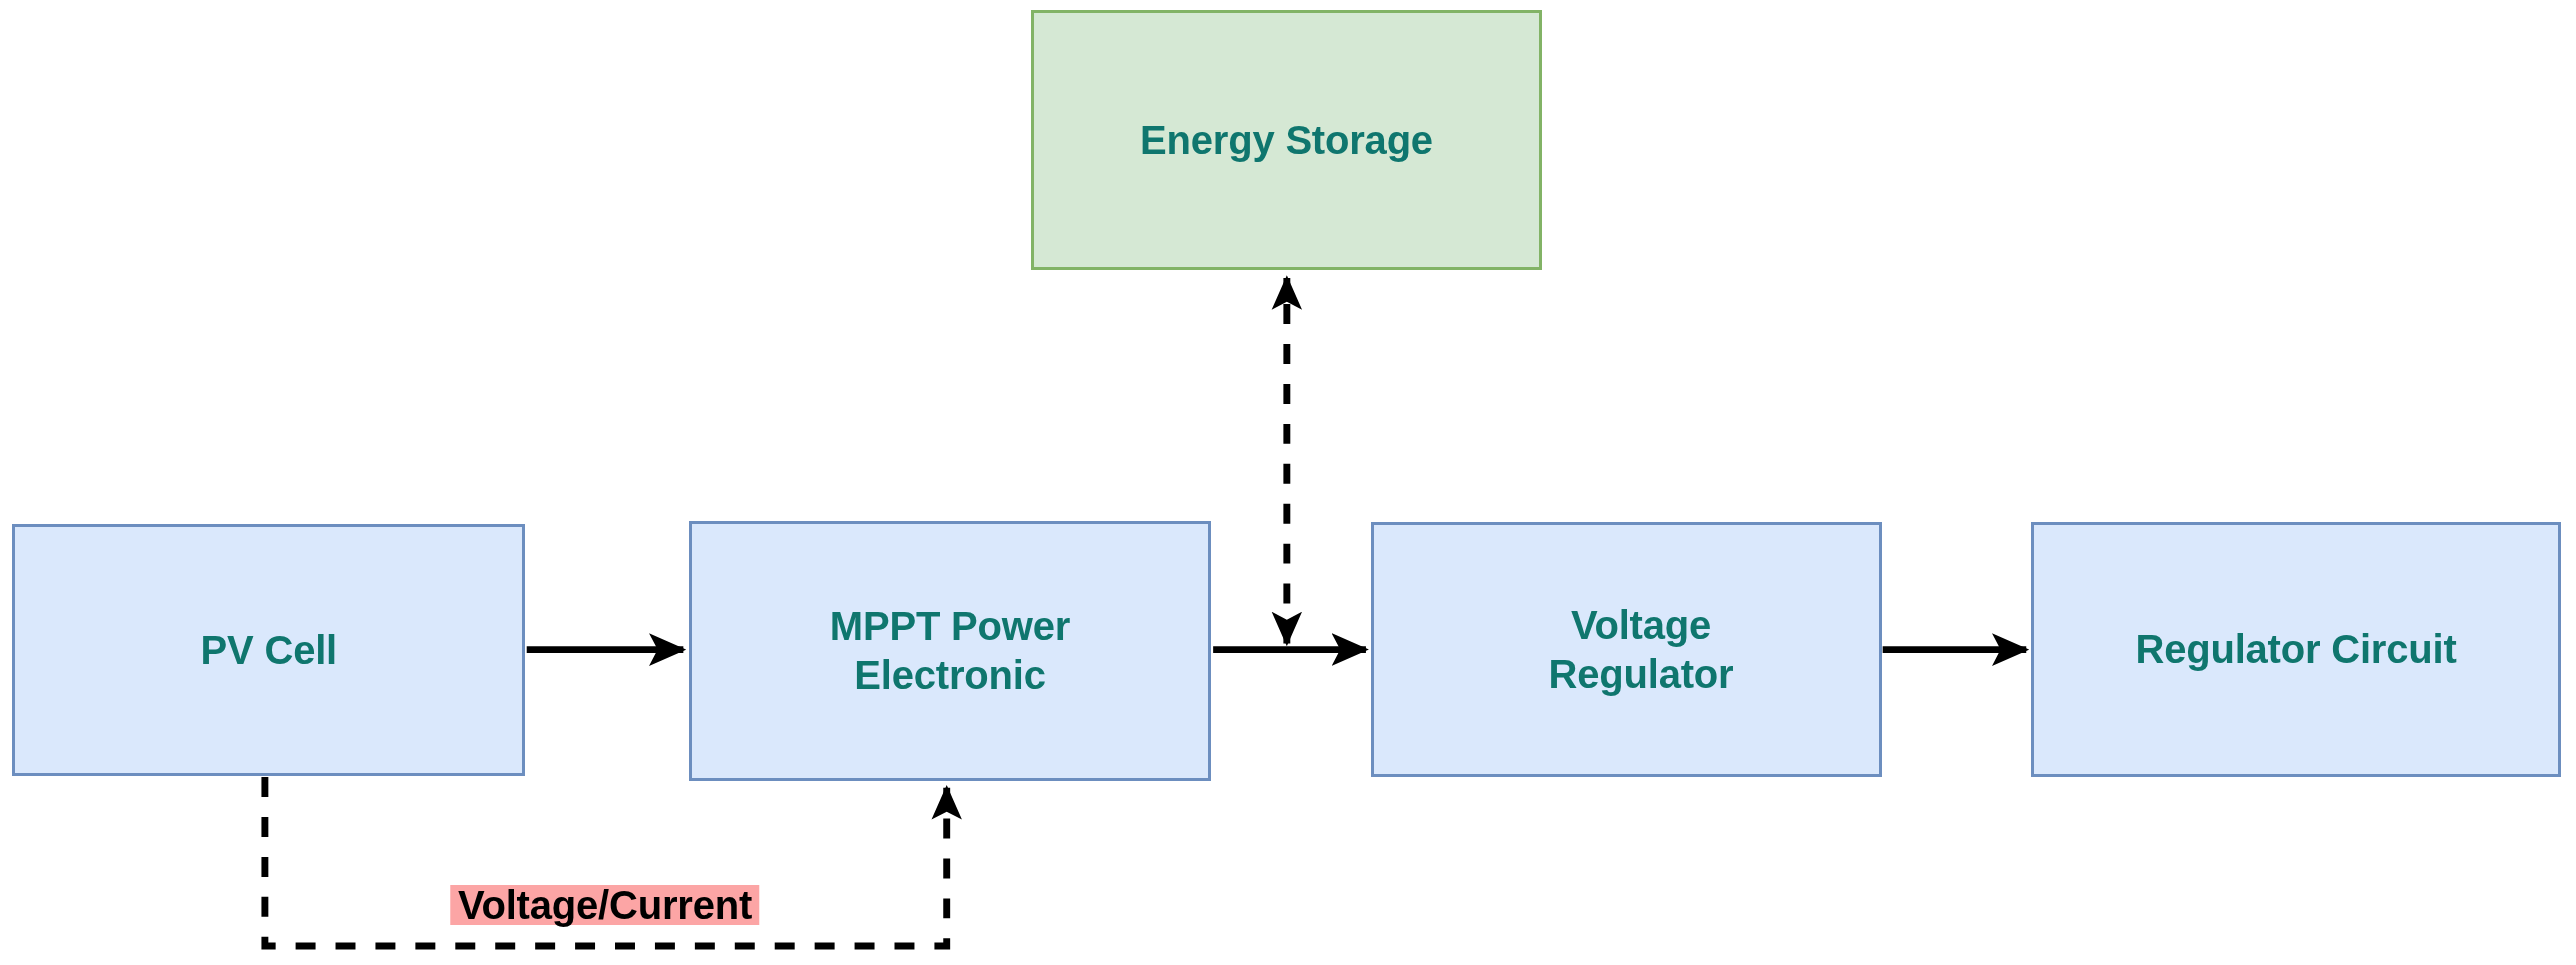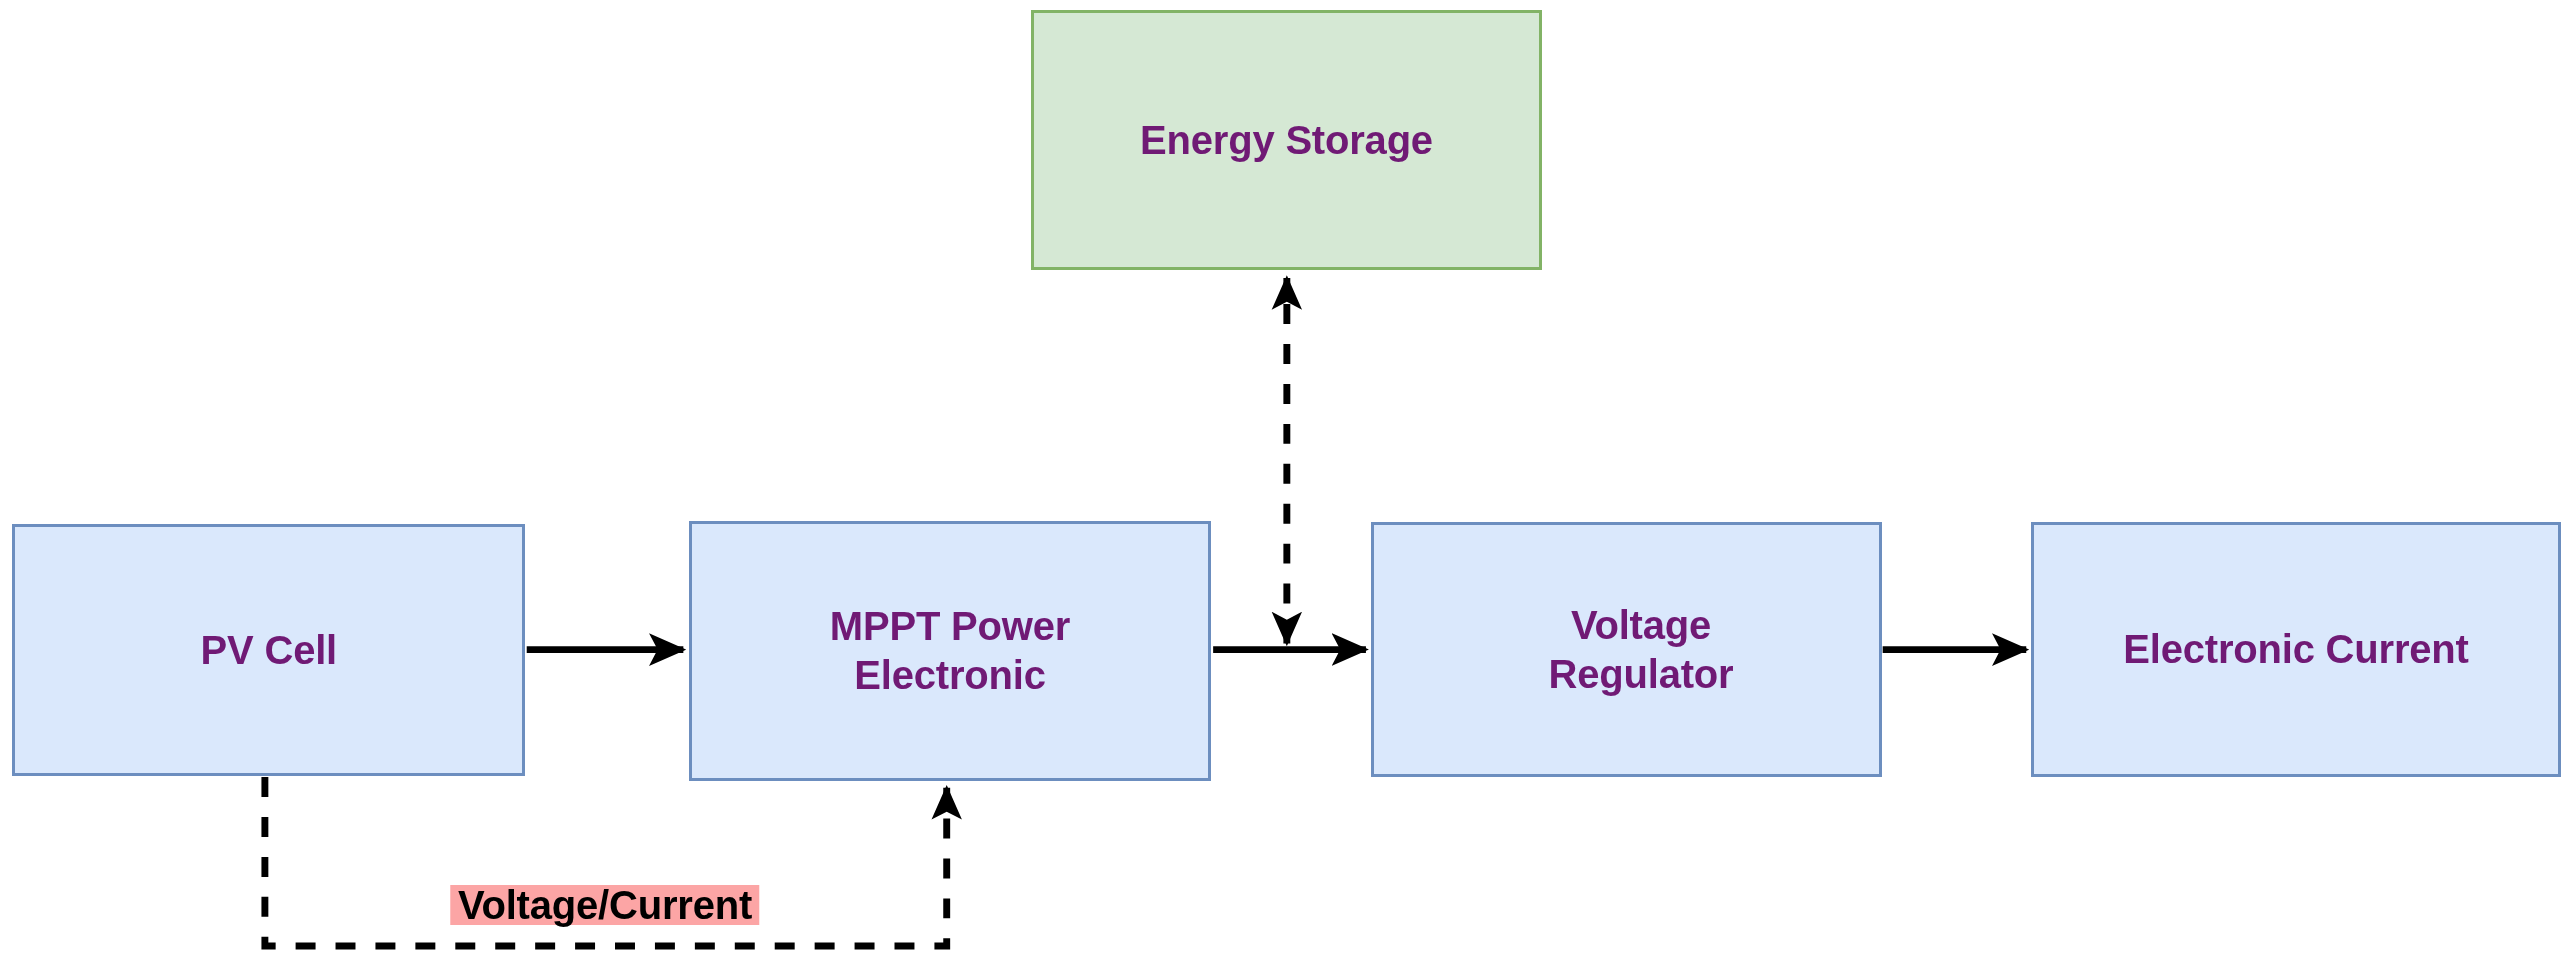--- a/index.html
+++ b/index.html
@@ -23,21 +23,21 @@
     top: 0;
     width: 2576px;
     height: 966px;
   }
   .node-label {
     position: absolute;
     display: flex;
     align-items: center;
     justify-content: center;
     text-align: center;
-    color: #701a75;
+    color: #0f766e;
     font-family: "Liberation Sans", sans-serif;
     font-weight: bold;
     font-size: 40px;
     line-height: 1.22;
     white-space: pre-line;
     pointer-events: none;
     letter-spacing: -0.2px;
   }
   .edge-label {
     position: absolute;
@@ -100,18 +100,18 @@
               background:#d5e8d4; border:3.1px solid #82b366; box-sizing:border-box;"></div>
   <div class="node-label" style="left:1031px; top:10px; width:511px; height:260px;">Energy Storage</div>
 
   <div class="node-box" style="position:absolute; left:1371px; top:522px; width:511px; height:255px;
               background:#dae8fc; border:3.1px solid #6c8ebf; box-sizing:border-box;"></div>
   <div class="node-label" style="left:1371px; top:522px; width:540px; height:255px;">Voltage
 Regulator</div>
 
   <div class="node-box" style="position:absolute; left:2031px; top:522px; width:530px; height:255px;
               background:#dae8fc; border:3.1px solid #6c8ebf; box-sizing:border-box;"></div>
-  <div class="node-label" style="left:2031px; top:522px; width:530px; height:255px;">Electronic Current</div>
+  <div class="node-label" style="left:2031px; top:522px; width:530px; height:255px;">Regulator Circuit</div>
 
   <div class="edge-label" style="left:605px; top:885px; transform:translateX(-50%); background:#fca5a5; padding:0 7.7px;">Voltage/Current</div>
 
 </div>
 
 
 </body></html>

